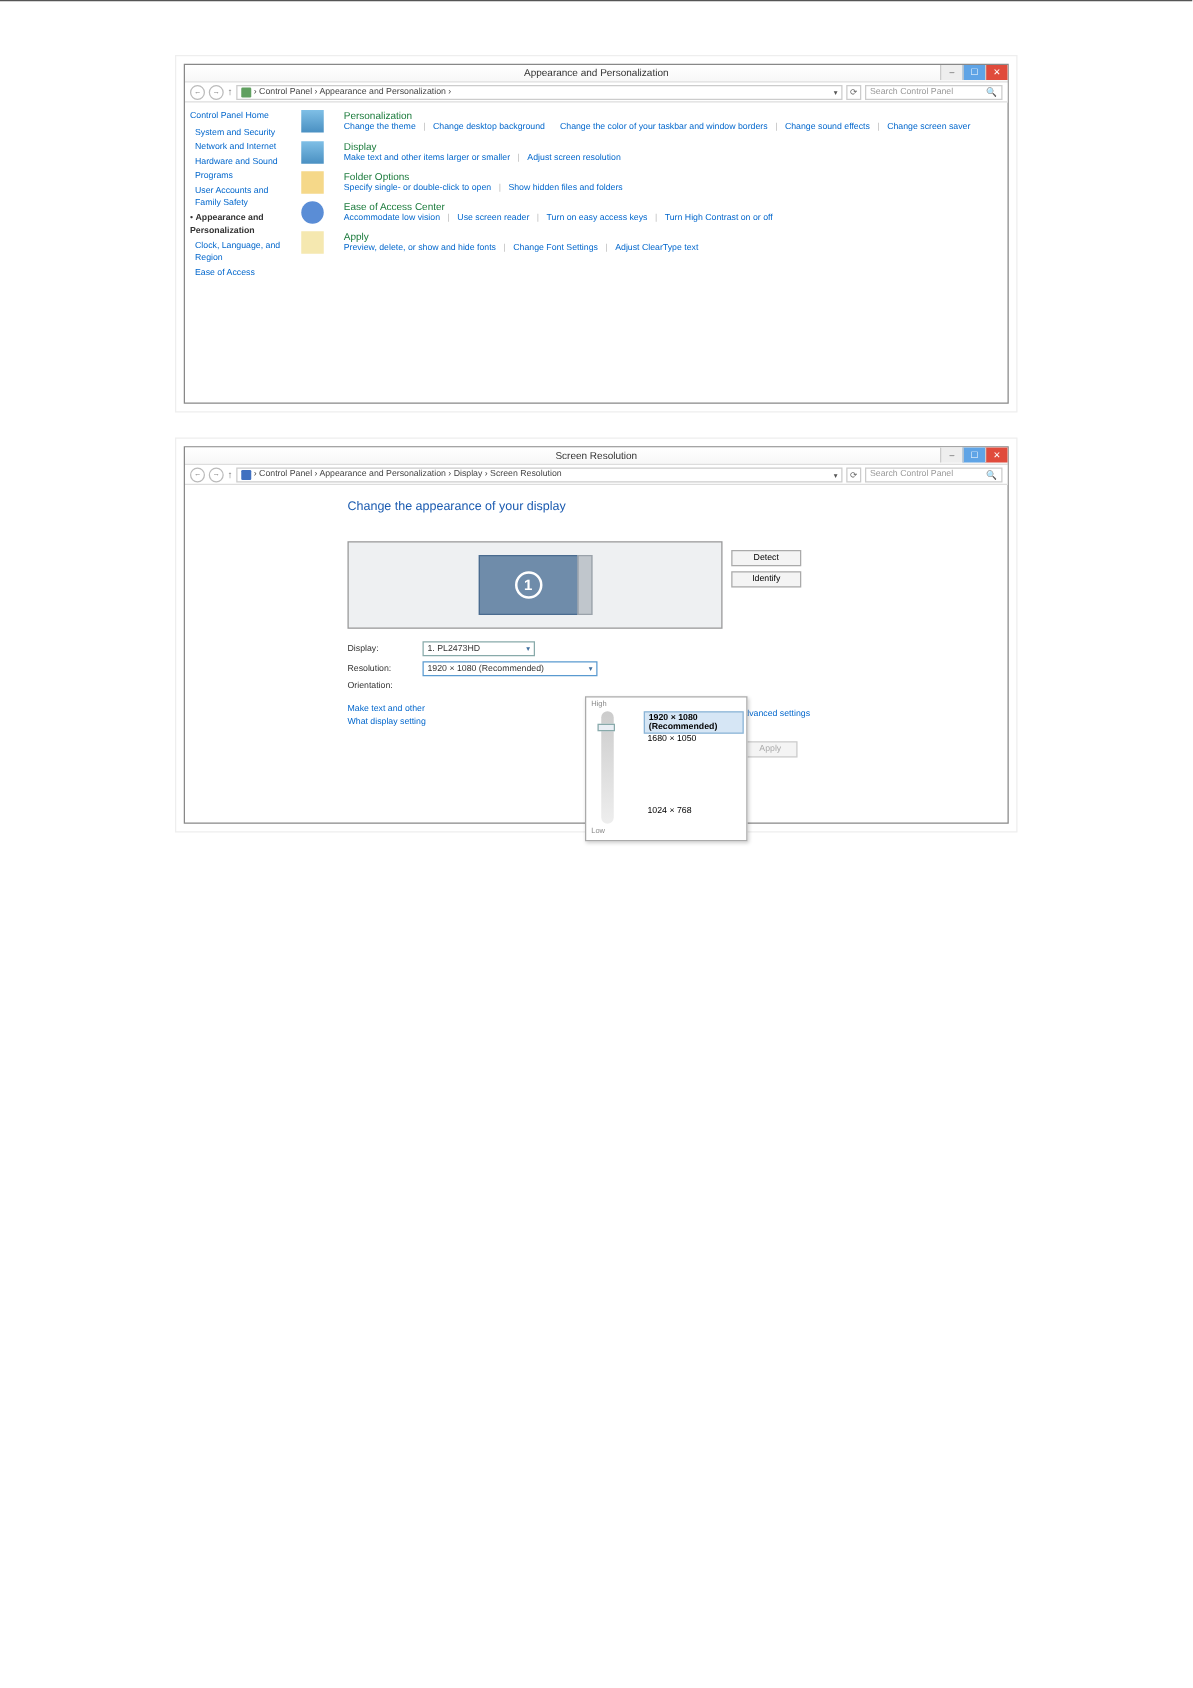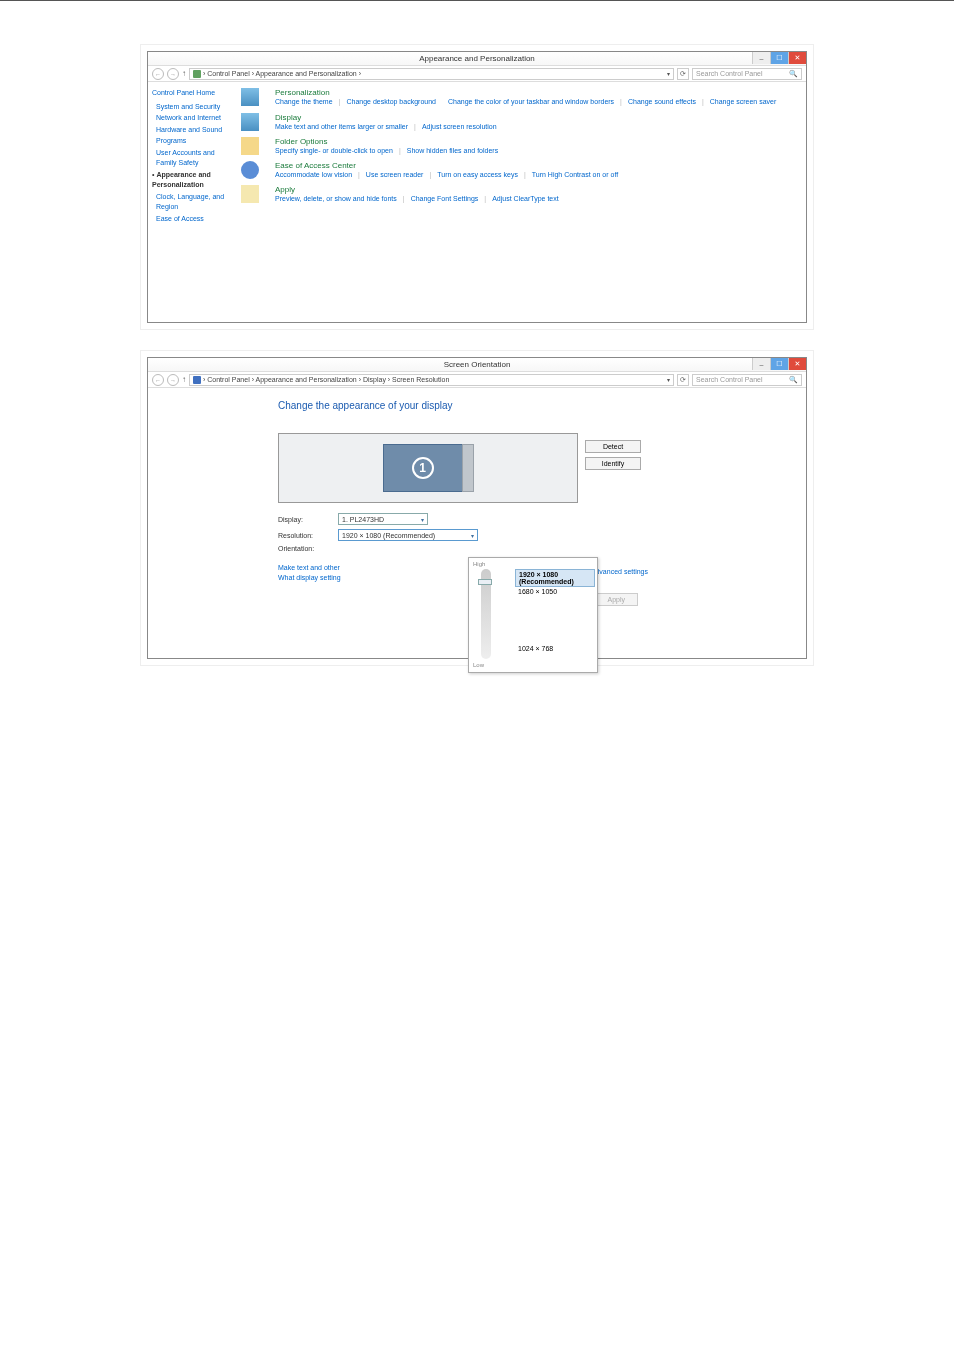--- a/index.html
+++ b/index.html
@@ -179,21 +179,21 @@
               </div>
             </div>
   </div>
  </div>
 </div>
 </div>
 
 <div class="fig">
 <div class="win">
  <div class="titlebar">
-  <span class="titlebar-text">Screen Orientation</span>
+  <span class="titlebar-text">Screen Resolution</span>
   <div class="sysbtns">
    <div class="sysbtn min">–</div>
    <div class="sysbtn max">☐</div>
    <div class="sysbtn close">✕</div>
   </div>
  </div>
  <div class="addrbar">
   <div class="navbtn">←</div>
   <div class="navbtn">→</div>
   <span class="uparr">↑</span>

